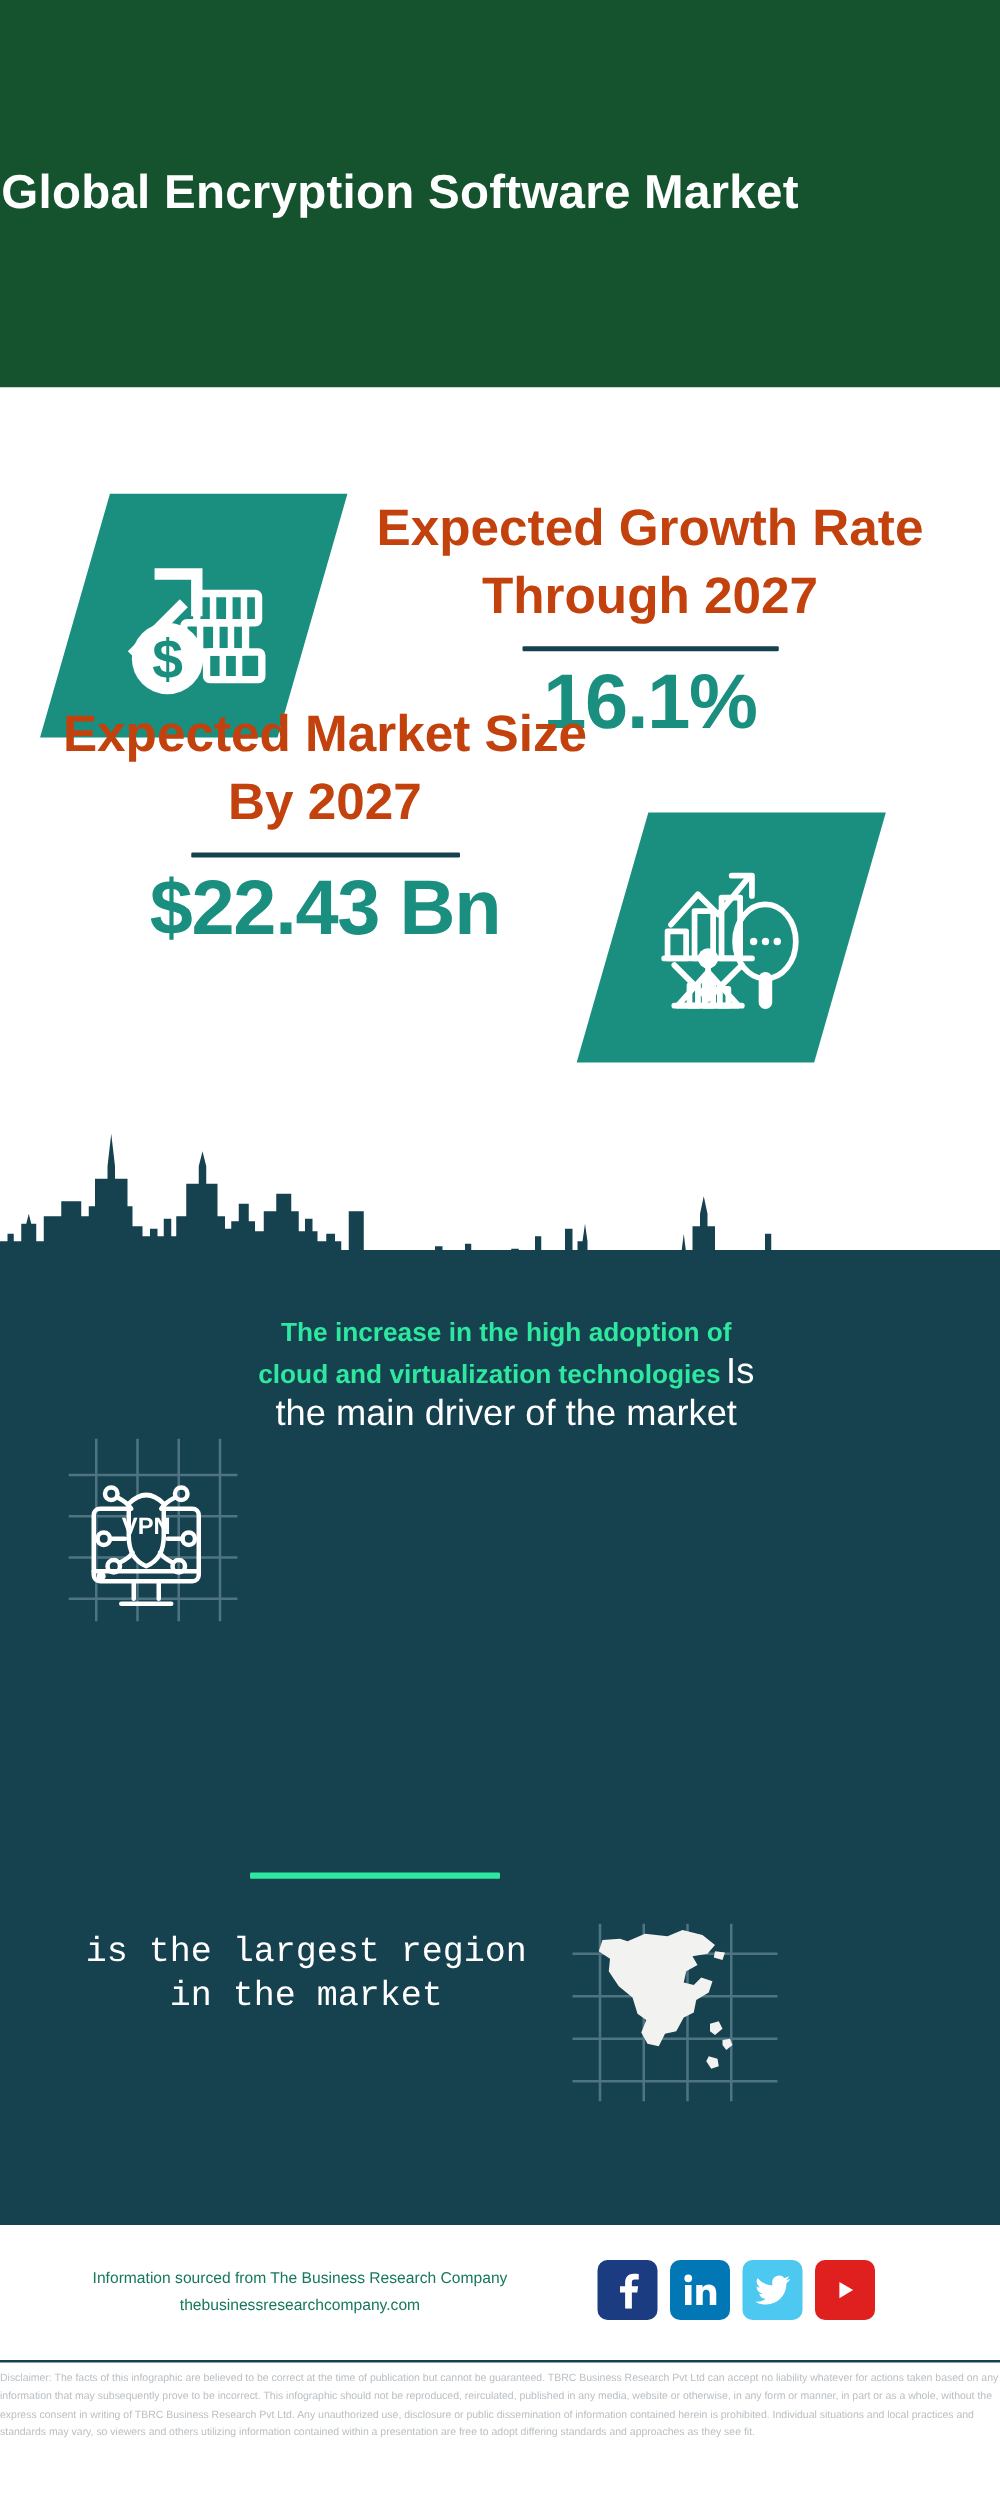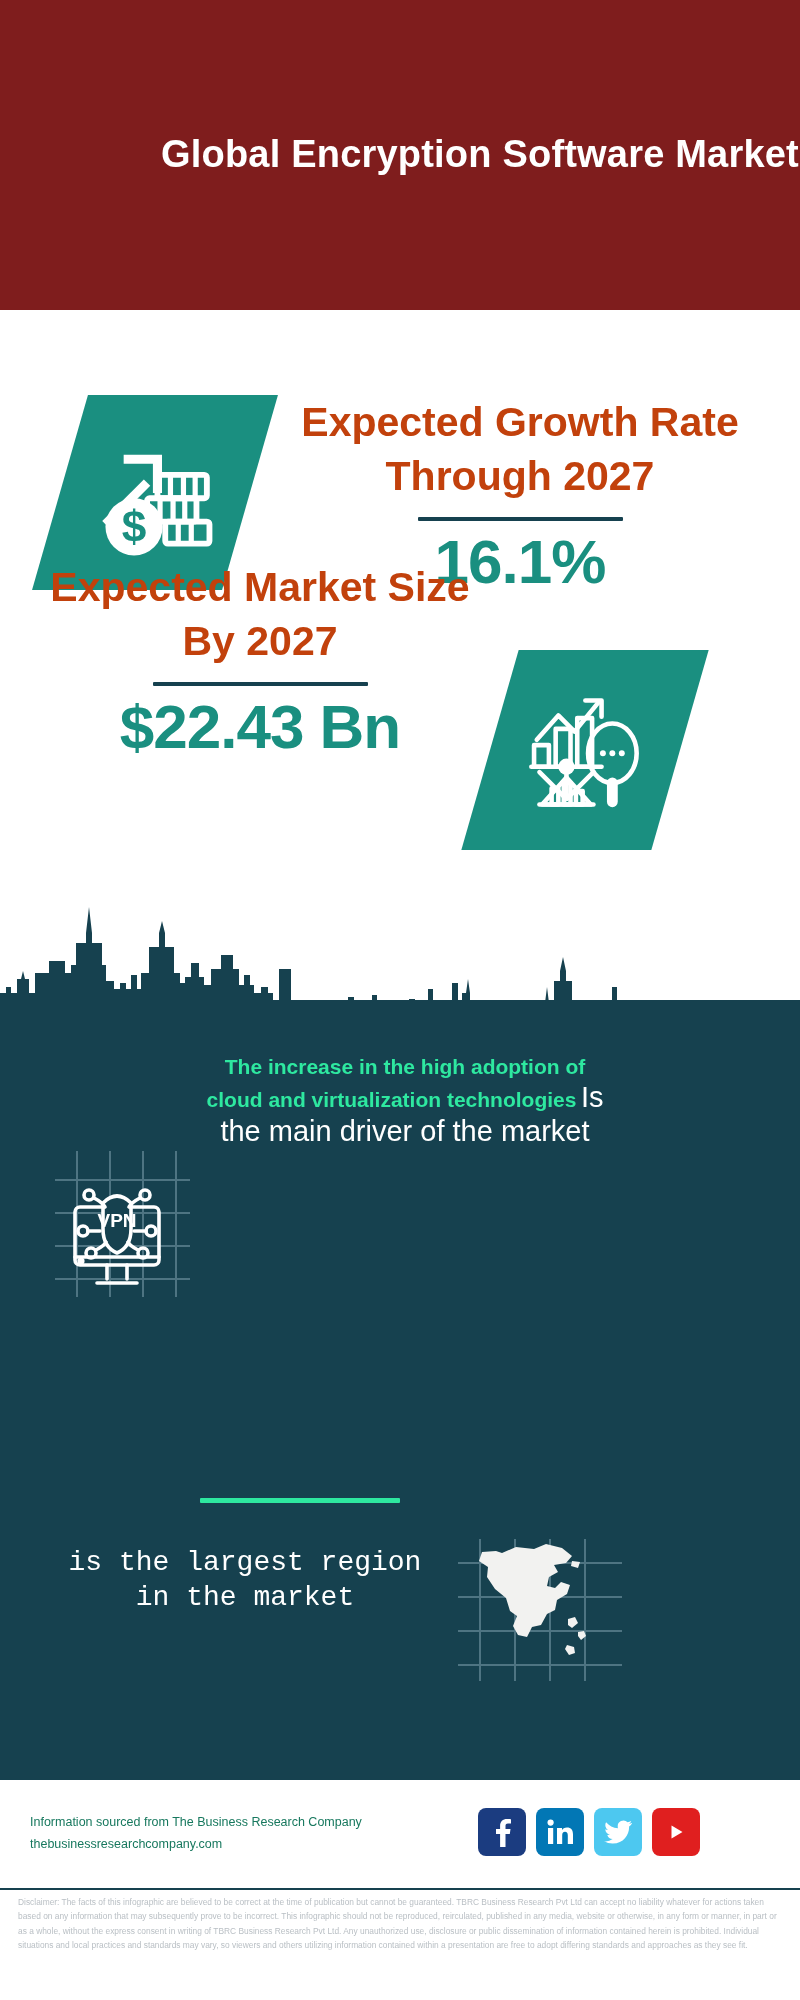--- a/index.html
+++ b/index.html
@@ -6,21 +6,21 @@
   html,body { background:#ffffff; }
   body {
     width:800px; height:2000px; position:relative;
     font-family:"Liberation Sans", sans-serif;
     overflow:hidden;
   }
 
   
   .header{
     position:absolute; left:0; top:0; width:800px; height:310px;
-    background:#7f1d1d; display:flex; align-items:center; justify-content:flex-end;
+    background:#14532d; display:flex; align-items:center; justify-content:flex-start;
   }
   .header-title{
     color:#ffffff; font-size:38px; font-weight:bold; line-height:1.25;
     text-align:center; width:640px; letter-spacing:.2px;
   }
 
   
   .white-zone{
     position:absolute; left:0; top:310px; width:800px; height:690px; background:#fff;
   }
@@ -88,34 +88,34 @@
   .region-sub{ color:#ffffff; font-size:28px; font-weight:normal;font-family:Liberation Mono, monospace; }
   .map-wrap{ position:absolute; left:450px; top:535px; width:180px; height:150px; }
 
   
   .footer{
     position:absolute; left:0; top:1780px; width:800px; height:110px;
     background:#fff; border-bottom:2px solid #16414f;
   }
   .source-text{
     position:absolute; left:30px; top:32px; width:420px;
-    color:#17785e; font-size:12.5px; line-height:1.75;
+    color:#17785e; font-size:12.5px; line-height:1.75;text-align:center;
   }
   .socials{ position:absolute; left:478px; top:28px; display:flex; gap:10px; }
   .soc{
     width:48px; height:48px; border-radius:8px;
     display:flex; align-items:center; justify-content:center;
   }
   .soc-fb{ background:#1b3c80; }
   .soc-li{ background:#0277b5; }
   .soc-tw{ background:#4dc8f0; }
   .soc-yt{ background:#e01f1f; }
 
   .disclaimer{
-    position:absolute; left:0; top:1895px; width:800px; padding:0 18px;
+    position:absolute; left:0; top:1895px; width:800px; padding:0 0;
     color:#b9bfc4; font-size:8.4px; line-height:1.72; text-align:left;
   }
 </style>
 </head>
 <body>
 
 <div class="header">
   <div class="header-title">Global Encryption Software Market</div>
 </div>
 

